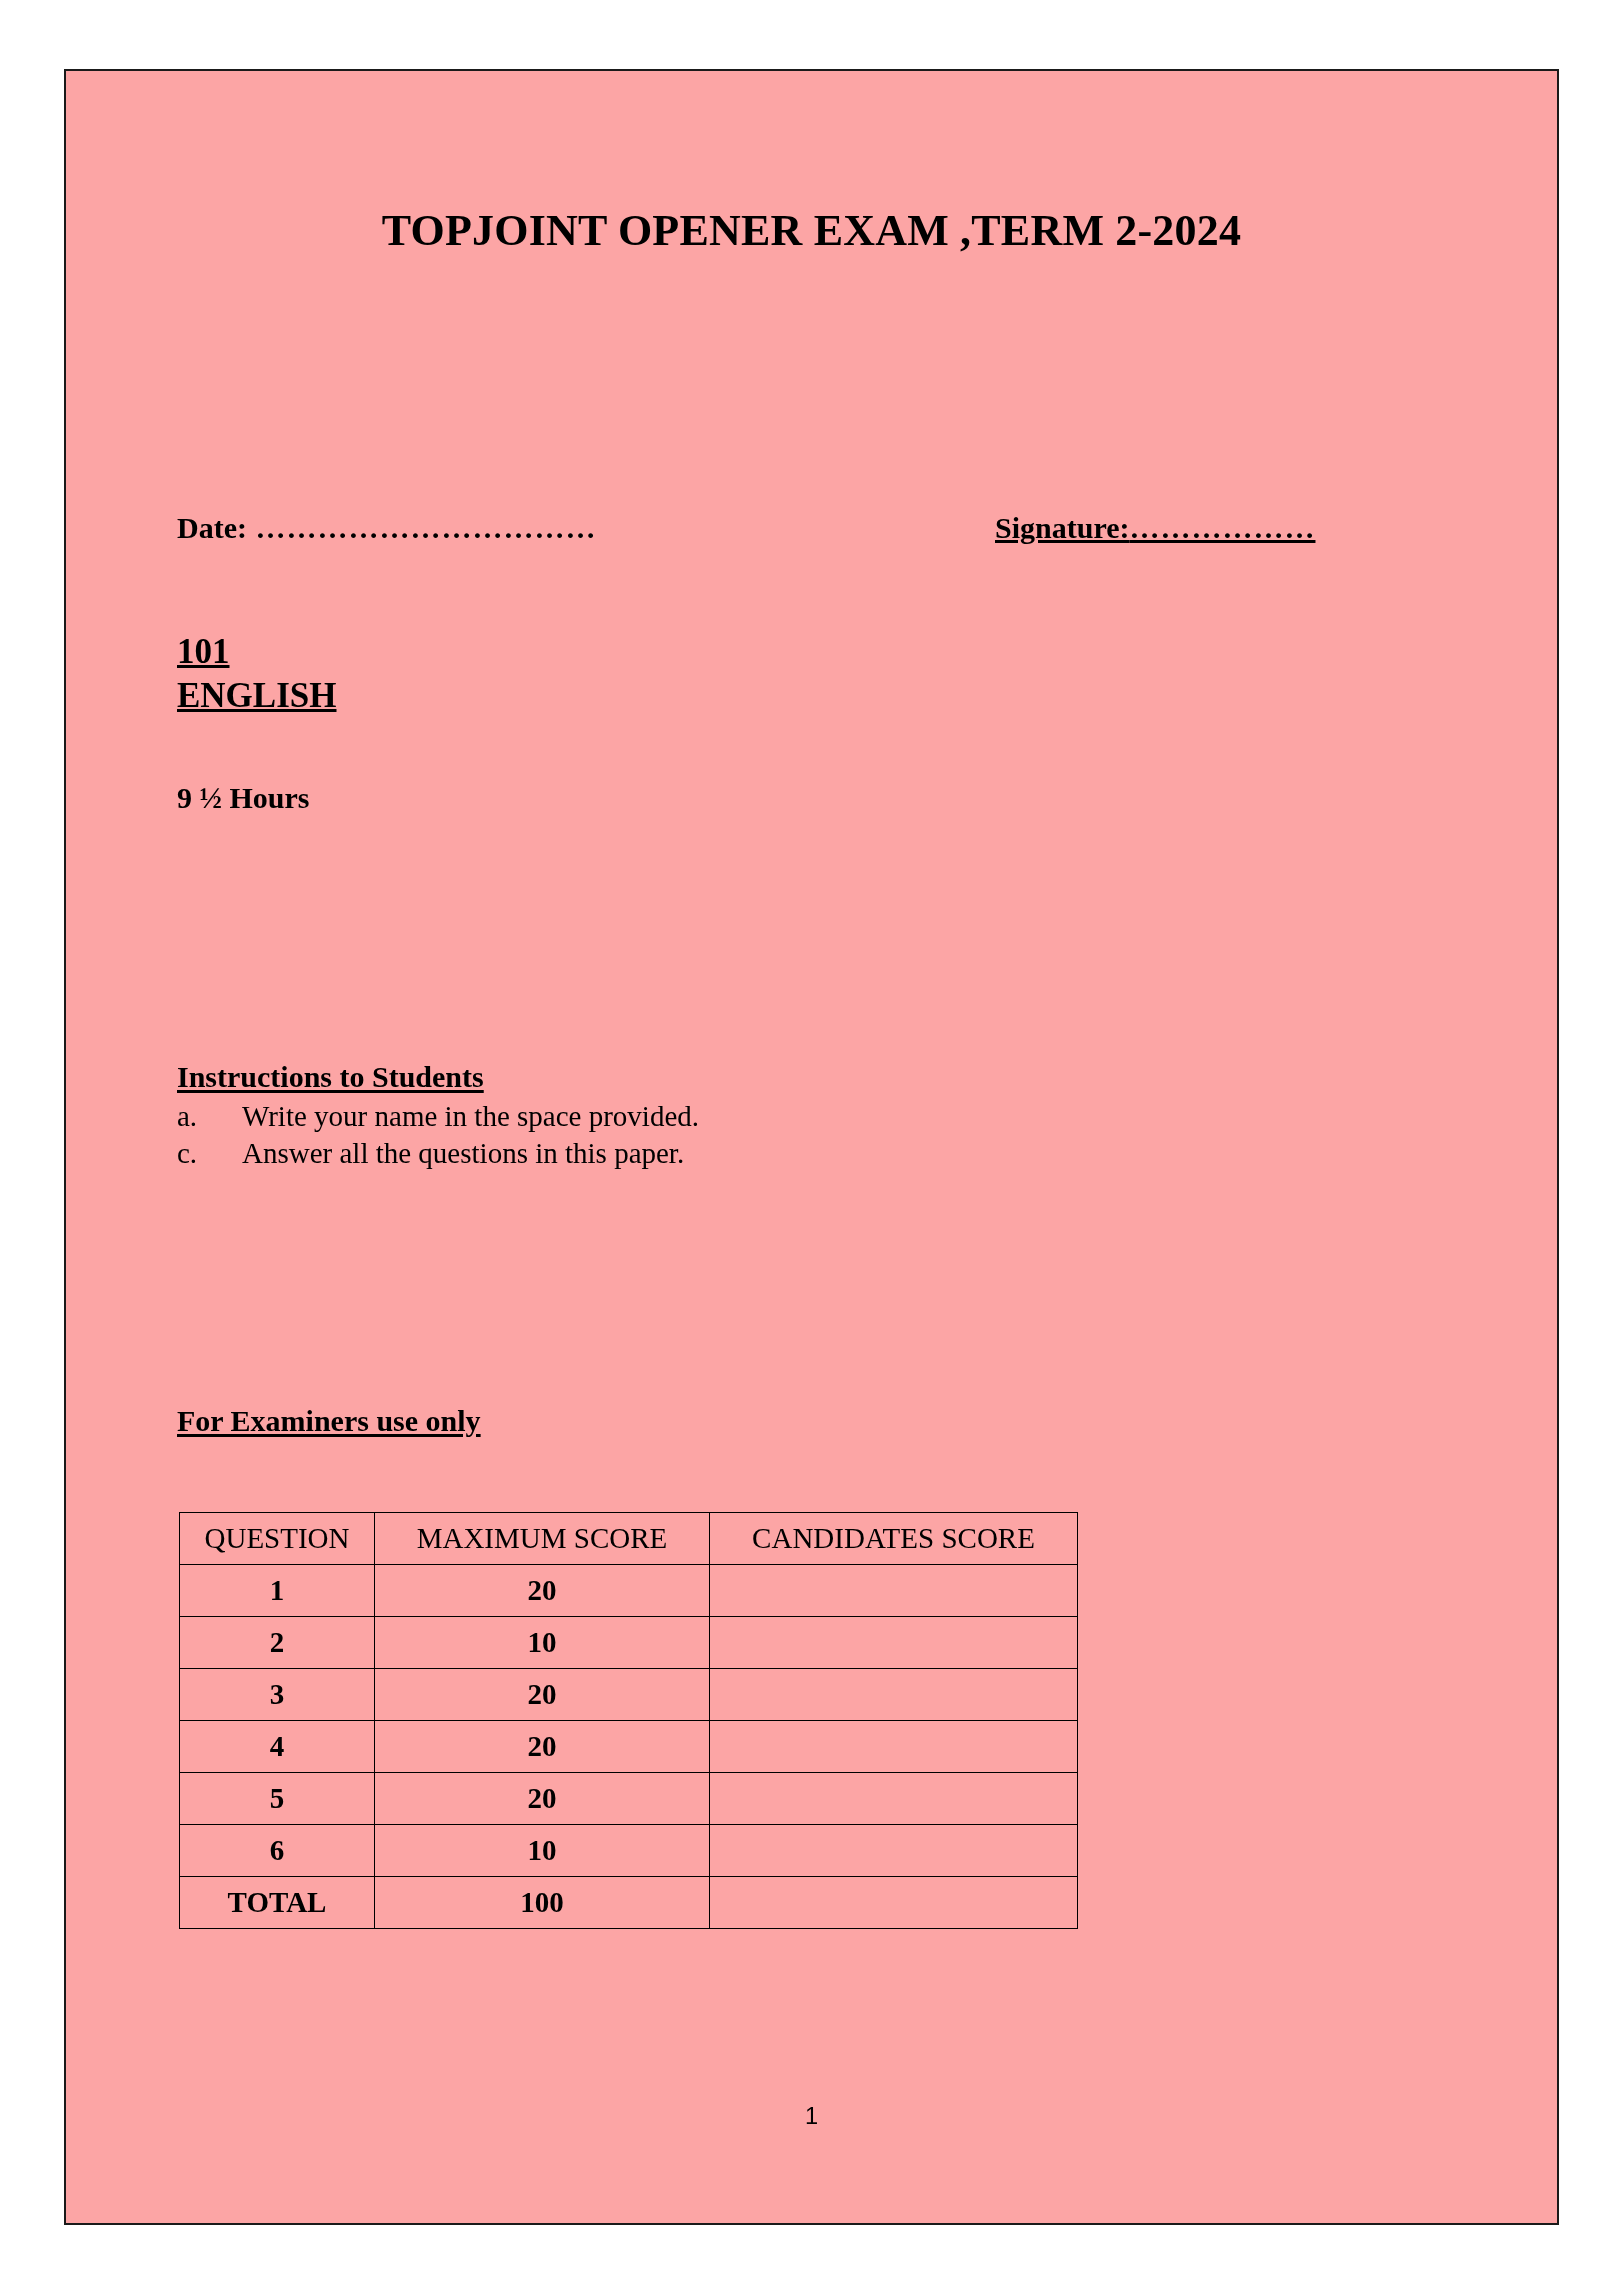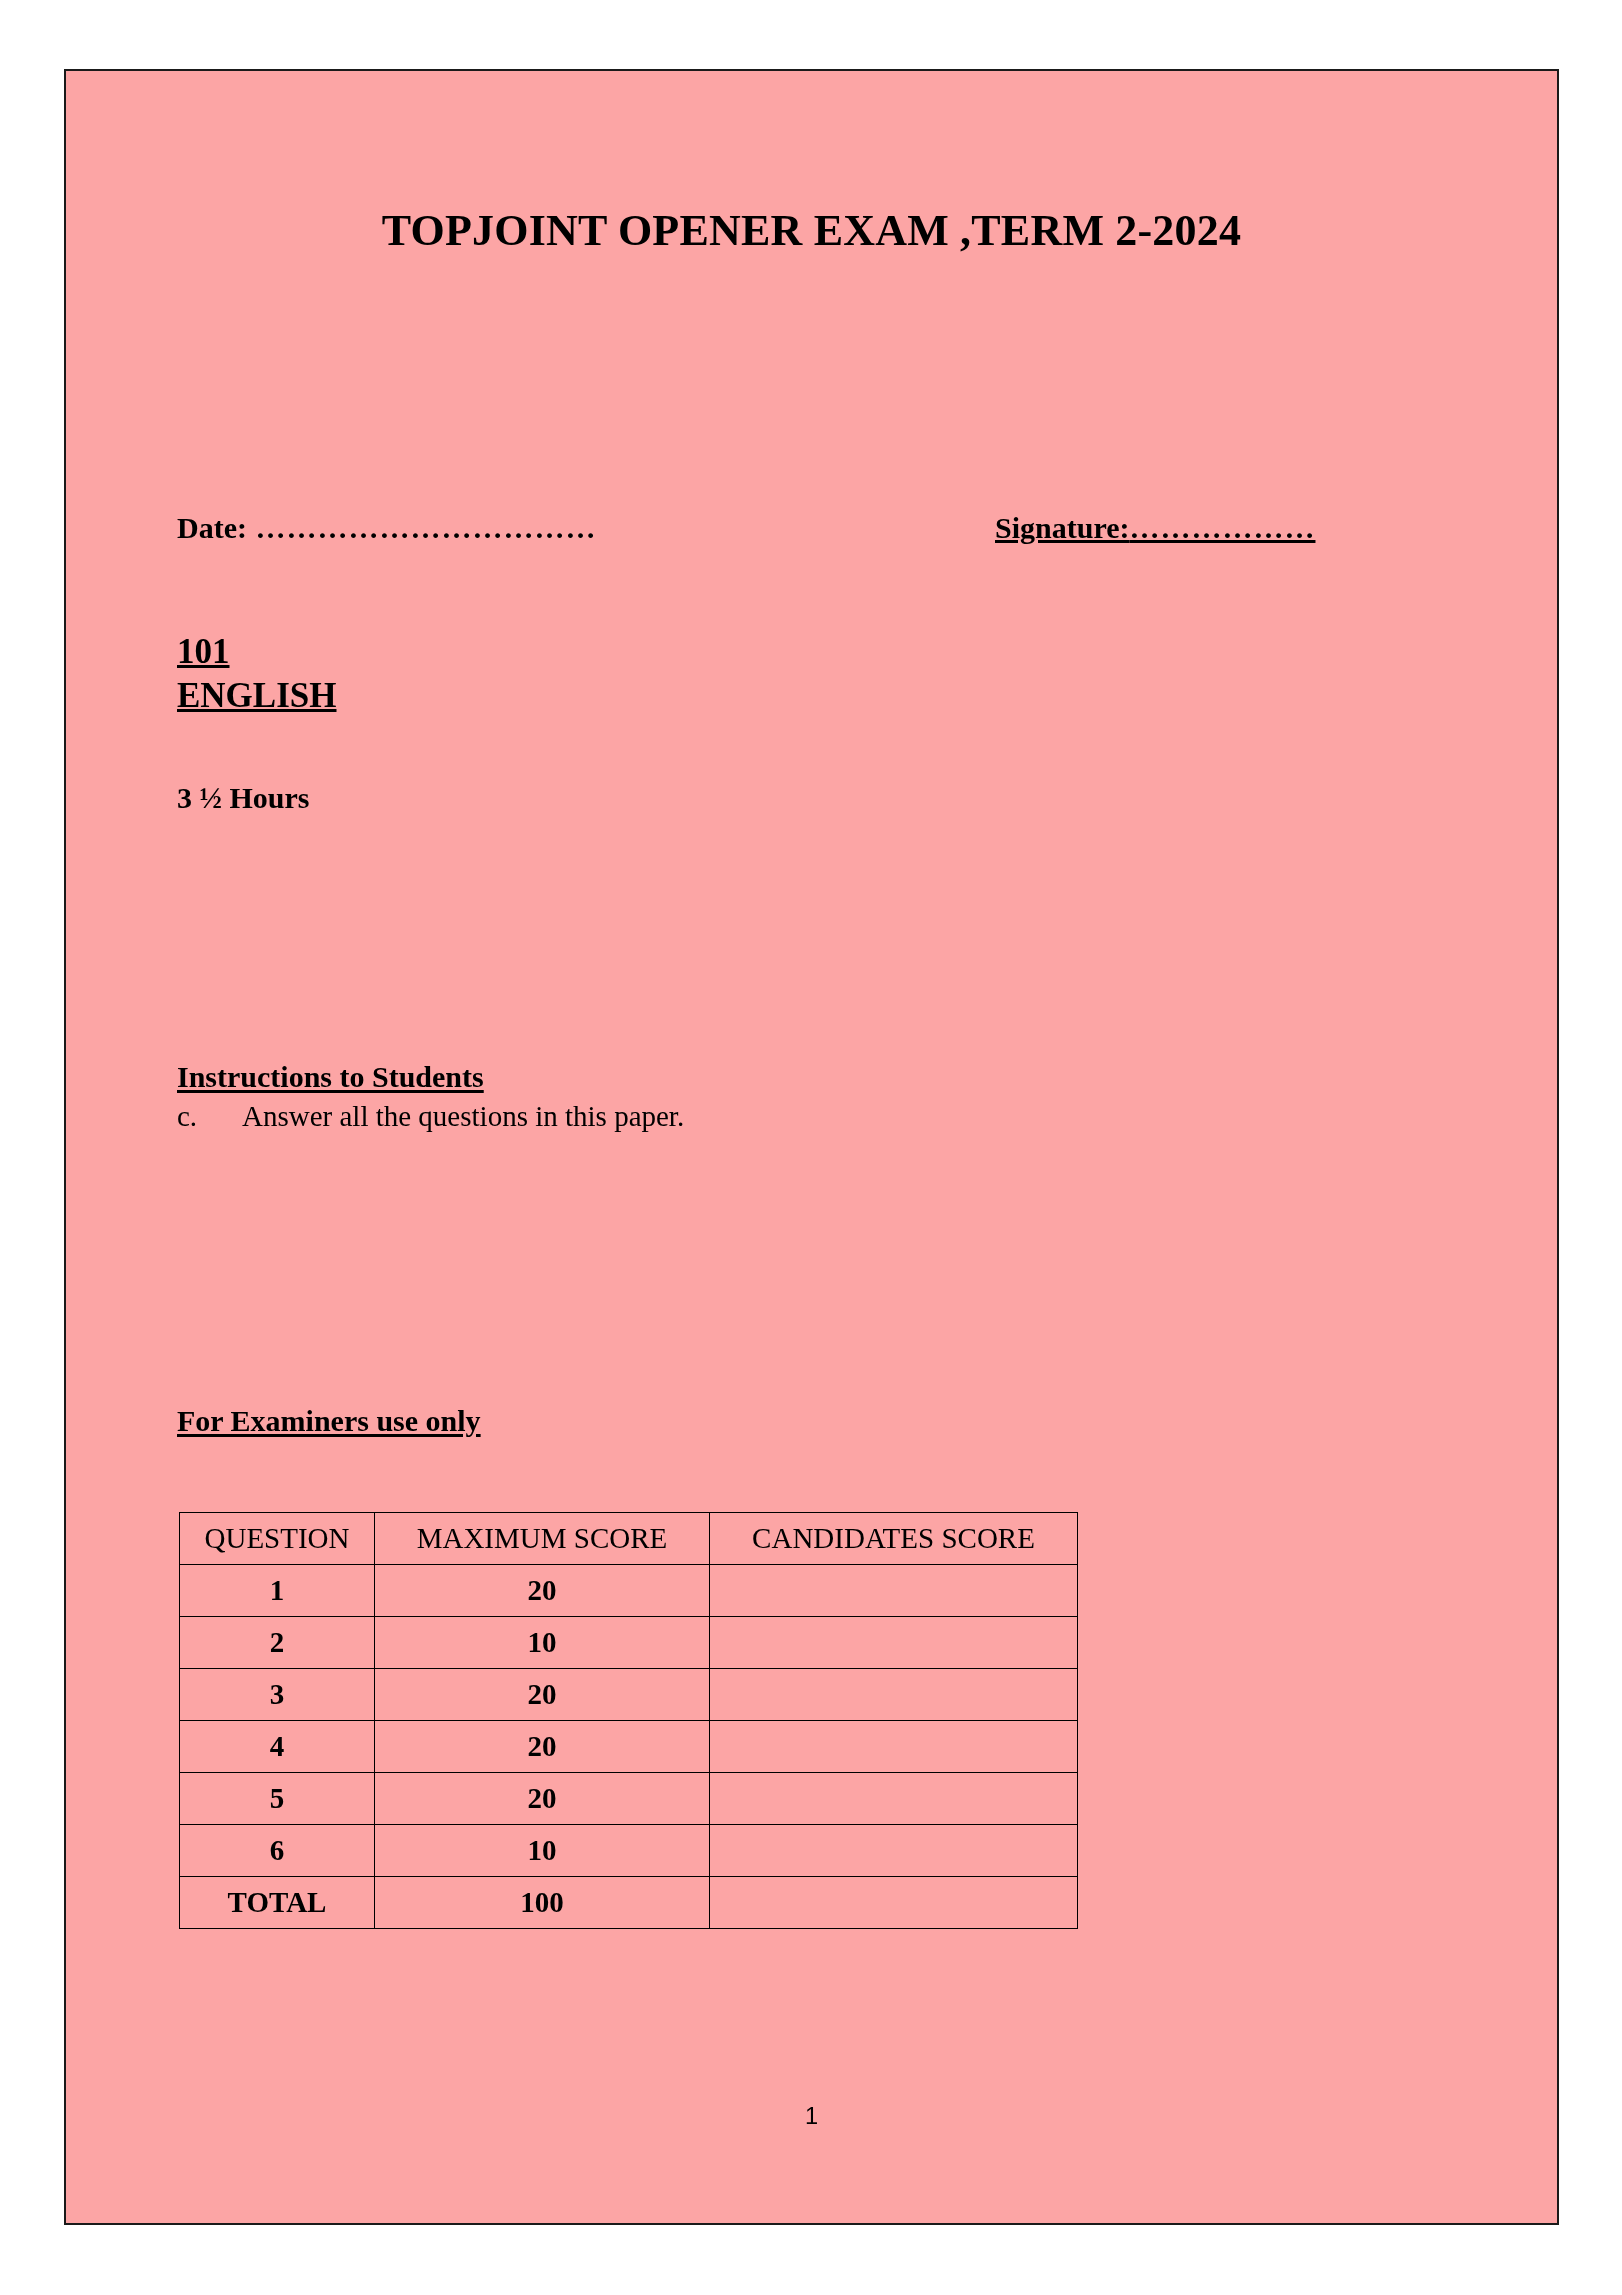--- a/index.html
+++ b/index.html
@@ -215,26 +215,29 @@
 
     <div class="id-row-date">
       <span class="date-part"><span>Date:</span><span class="dots"> ……………………………</span></span><span class="sig-part"><span>Signature:</span><span class="dots">………………</span></span>
     </div>
 
     <div class="paper-code">
       <div>101</div>
       <div>ENGLISH</div>
     </div>
 
-    <div class="paper-duration">3 ½ Hours</div>
+    <div class="paper-duration">9 ½ Hours</div>
 
 
     <div class="instructions-block">
       <div class="instructions-heading">Instructions to Students</div>
       <ul class="instr-list">
+        <li class="instr-item">
+          <span class="instr-marker">a.</span><span class="instr-text">Write your name in the space provided.</span>
+        </li>
         <li class="instr-item">
           <span class="instr-marker">c.</span><span class="instr-text">Answer all the questions in this paper.</span>
         </li>
       </ul>
     </div>
 
     <div class="examiners-heading">For Examiners use only</div>
 
     <div class="score-table-wrap">
       <table class="score-table">

